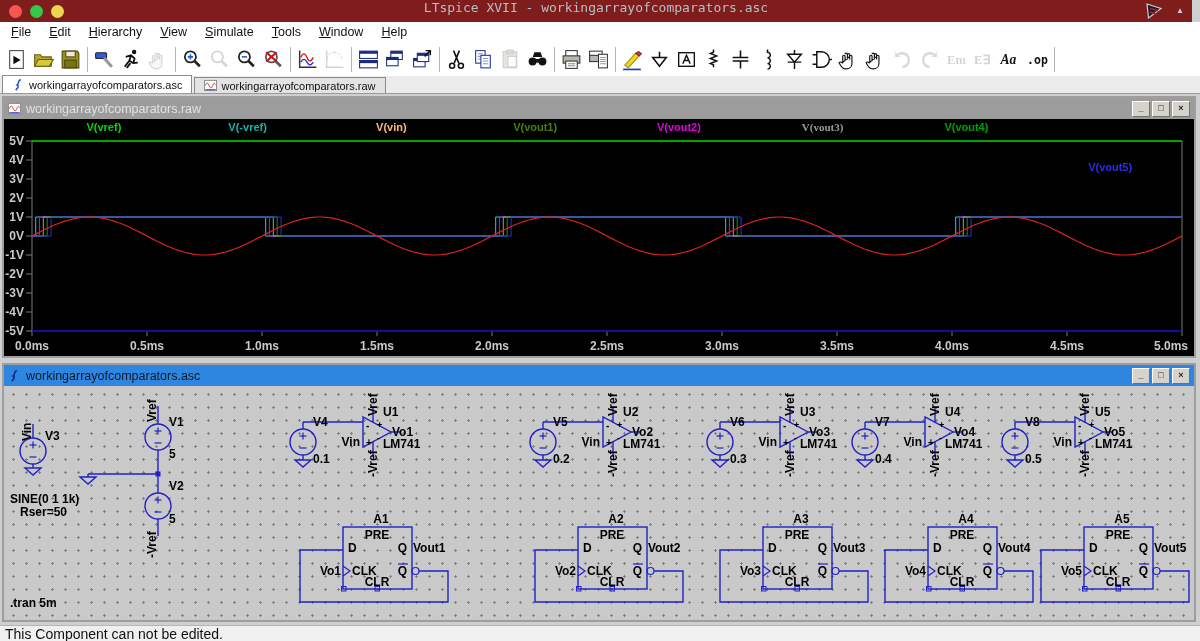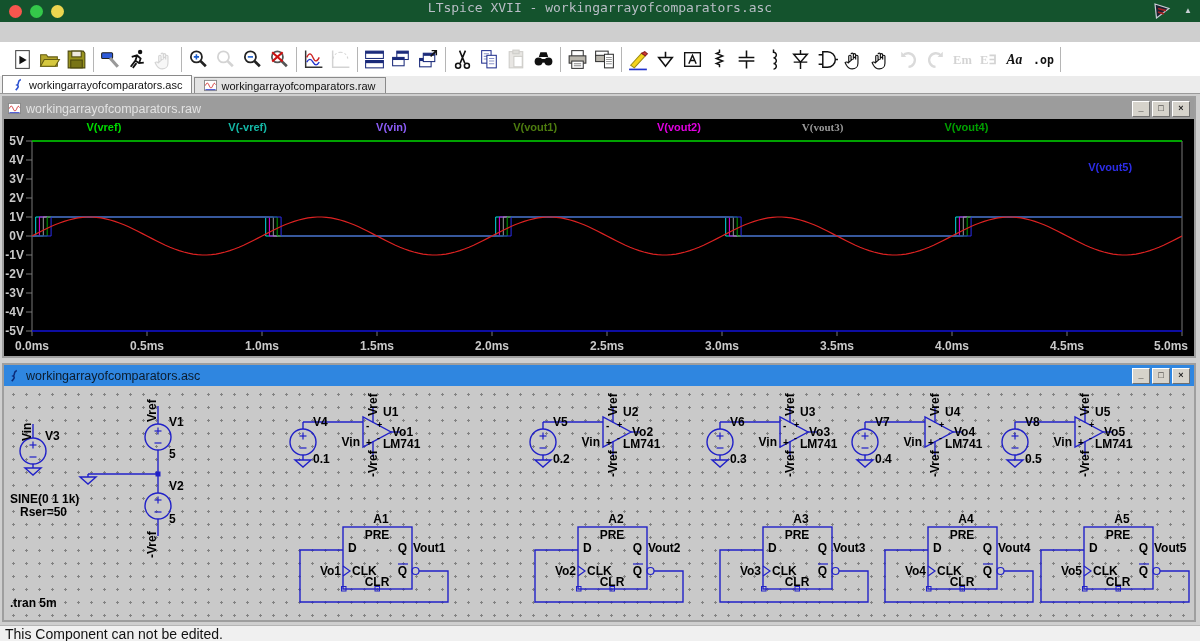--- a/index.html
+++ b/index.html
@@ -1,32 +1,32 @@
 <!DOCTYPE html>
 <html><head>
 <meta charset="utf-8">
 <style>
   html,body{margin:0;padding:0;background:#777;}
   #app{position:relative;width:1200px;height:641px;overflow:hidden;background:#cfcfcf;
        font-family:"Liberation Sans",sans-serif;}
   
-  .titlebar{position:absolute;top:0;left:0;right:0;height:22px;background:#14532d;}
+  .titlebar{position:absolute;top:0;left:0;right:8px;height:28px;background:#7f1d1d;}
   .tl{position:absolute;top:5px;width:13px;height:13px;border-radius:50%;}
   .title-text{position:absolute;left:0;right:0;top:0;height:22px;line-height:22px;text-align:center;
        color:#b9bec6;font:13px "DejaVu Sans Mono",monospace;}
   .logo{position:absolute;right:28px;top:3px;}
   .collapse-arrow{position:absolute;right:8px;top:6px;color:#c9ced4;font-size:8px;}
   
   .menubar{position:absolute;top:22px;left:0;right:0;height:20px;background:#fff;display:flex;
        align-items:center;padding-left:2px;font-size:12.5px;color:#111;}
   .menu-item{display:inline-block;padding:0 9px;}
   .menu-item::first-letter{text-decoration:underline;}
   
   .toolbar{position:absolute;top:42px;left:0;right:0;height:34px;background:#fff;
-       border-bottom:1px solid #c4c4c4;display:flex;align-items:center;padding-left:9px;}
+       border-bottom:1px solid #c4c4c4;display:flex;align-items:center;padding-left:3px;}
   .tb{width:27px;height:28px;display:flex;align-items:center;justify-content:center;}
   .tb svg{width:23px;height:23px;}
   .tb.disabled{opacity:.42;}
   .tsep{width:1px;height:25px;background:#b5b5b5;margin:0 3px;}
   
   .tabbar{position:absolute;top:76px;left:0;right:0;height:17px;background:#ececec;
        border-bottom:1px solid #9a9a9a;display:flex;align-items:flex-end;}
   .tab{display:flex;align-items:center;gap:4px;height:15px;padding:0 9px;font-size:11px;color:#111;
        border:1px solid #8a8a8a;border-bottom:none;background:#e3e3e3;margin-left:2px;white-space:nowrap;}
   .tab.active{background:#fff;height:17px;}
@@ -66,20 +66,30 @@
     <span class="title-text">LTspice XVII - workingarrayofcomparators.asc</span>
     <span class="logo">
       <svg width="19" height="16" viewBox="0 0 19 16">
           <path d="M2 1l14 4.5L3.5 15z" fill="#1b2030" stroke="#c8ccd4" stroke-width="1.2"></path>
           <path d="M5 5.5l8 2.2M5 9l6 1.8" stroke="#a62222" stroke-width="1.8"></path>
         </svg>
     </span>
     <span class="collapse-arrow">▲</span>
   </div>
 
+  <div class="menubar" id="menubar">
+      <span class="menu-item">File</span>
+      <span class="menu-item">Edit</span>
+      <span class="menu-item">Hierarchy</span>
+      <span class="menu-item">View</span>
+      <span class="menu-item">Simulate</span>
+      <span class="menu-item">Tools</span>
+      <span class="menu-item">Window</span>
+      <span class="menu-item">Help</span>
+    </div>
 
   <div class="toolbar" id="toolbar">
       <div class="tb">
         <svg viewBox="0 0 22 22">
           <rect x="4.5" y="2.5" width="13" height="17" fill="#fff" stroke="#444"></rect>
           <path d="M8 7.5l7 4-7 4z" fill="#111"></path>
         </svg>
       </div>
       <div class="tb">
         <svg viewBox="0 0 22 22">
@@ -345,21 +355,21 @@
       <span class="win-btns">
         <span class="wbtn">_</span>
         <span class="wbtn">□</span>
         <span class="wbtn">×</span>
       </span>
     </div>
     <div class="wave-content">
       <div class="legend" id="legend">
           <span style="color: rgb(0, 217, 0);">V(vref)</span>
           <span style="color: #14b8a6;">V(-vref)</span>
-          <span style="color: #8b5cf6;">V(vin)</span>
+          <span style="color: #fdba74;">V(vin)</span>
           <span style="color: #4d7c0f;">V(vout1)</span>
           <span style="color: rgb(224, 0, 224);">V(vout2)</span>
           <span style="color: rgb(154, 154, 154); font-family: Liberation Serif, serif;">V(vout3)</span>
           <span style="color: rgb(0, 160, 0);">V(vout4)</span>
           <span style="color: rgb(45, 45, 232); margin-top: 40px;">V(vout5)</span>
         </div>
       <svg id="plot-svg" width="1190" height="237" viewBox="0 0 1190 237">
           <line x1="28" y1="22" x2="28" y2="212" stroke="#787878" stroke-width="1"></line>
           <line x1="1178" y1="22" x2="1178" y2="212" stroke="#787878" stroke-width="1"></line>
           <line x1="22" y1="22" x2="28" y2="22" stroke="#787878" stroke-width="1"></line>

